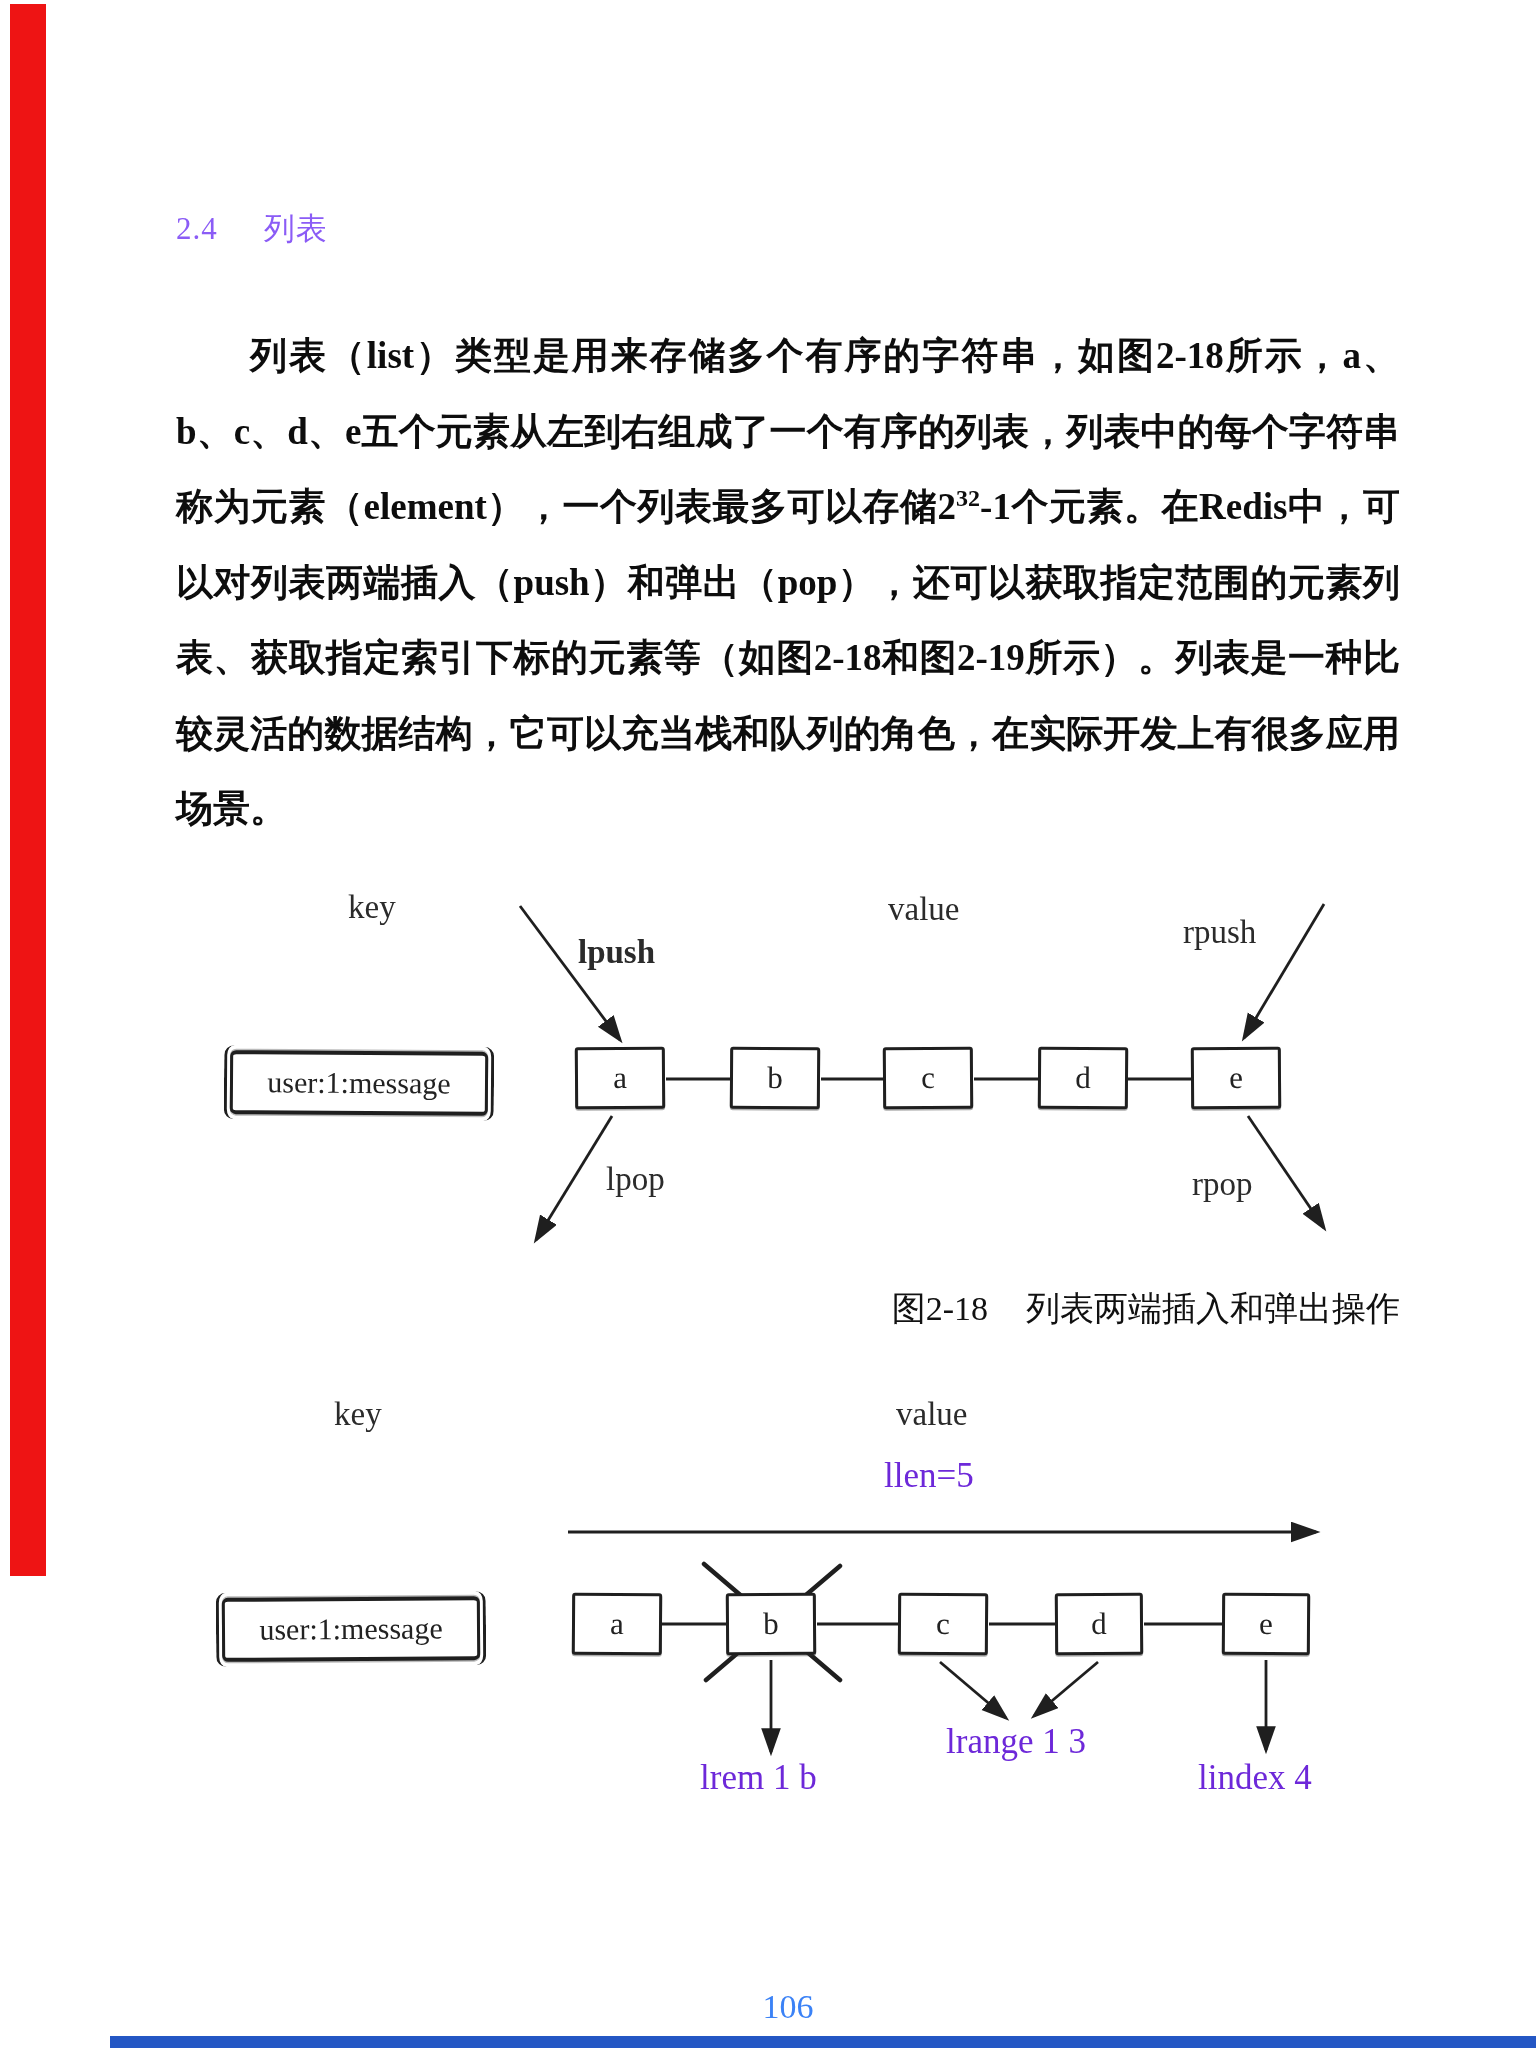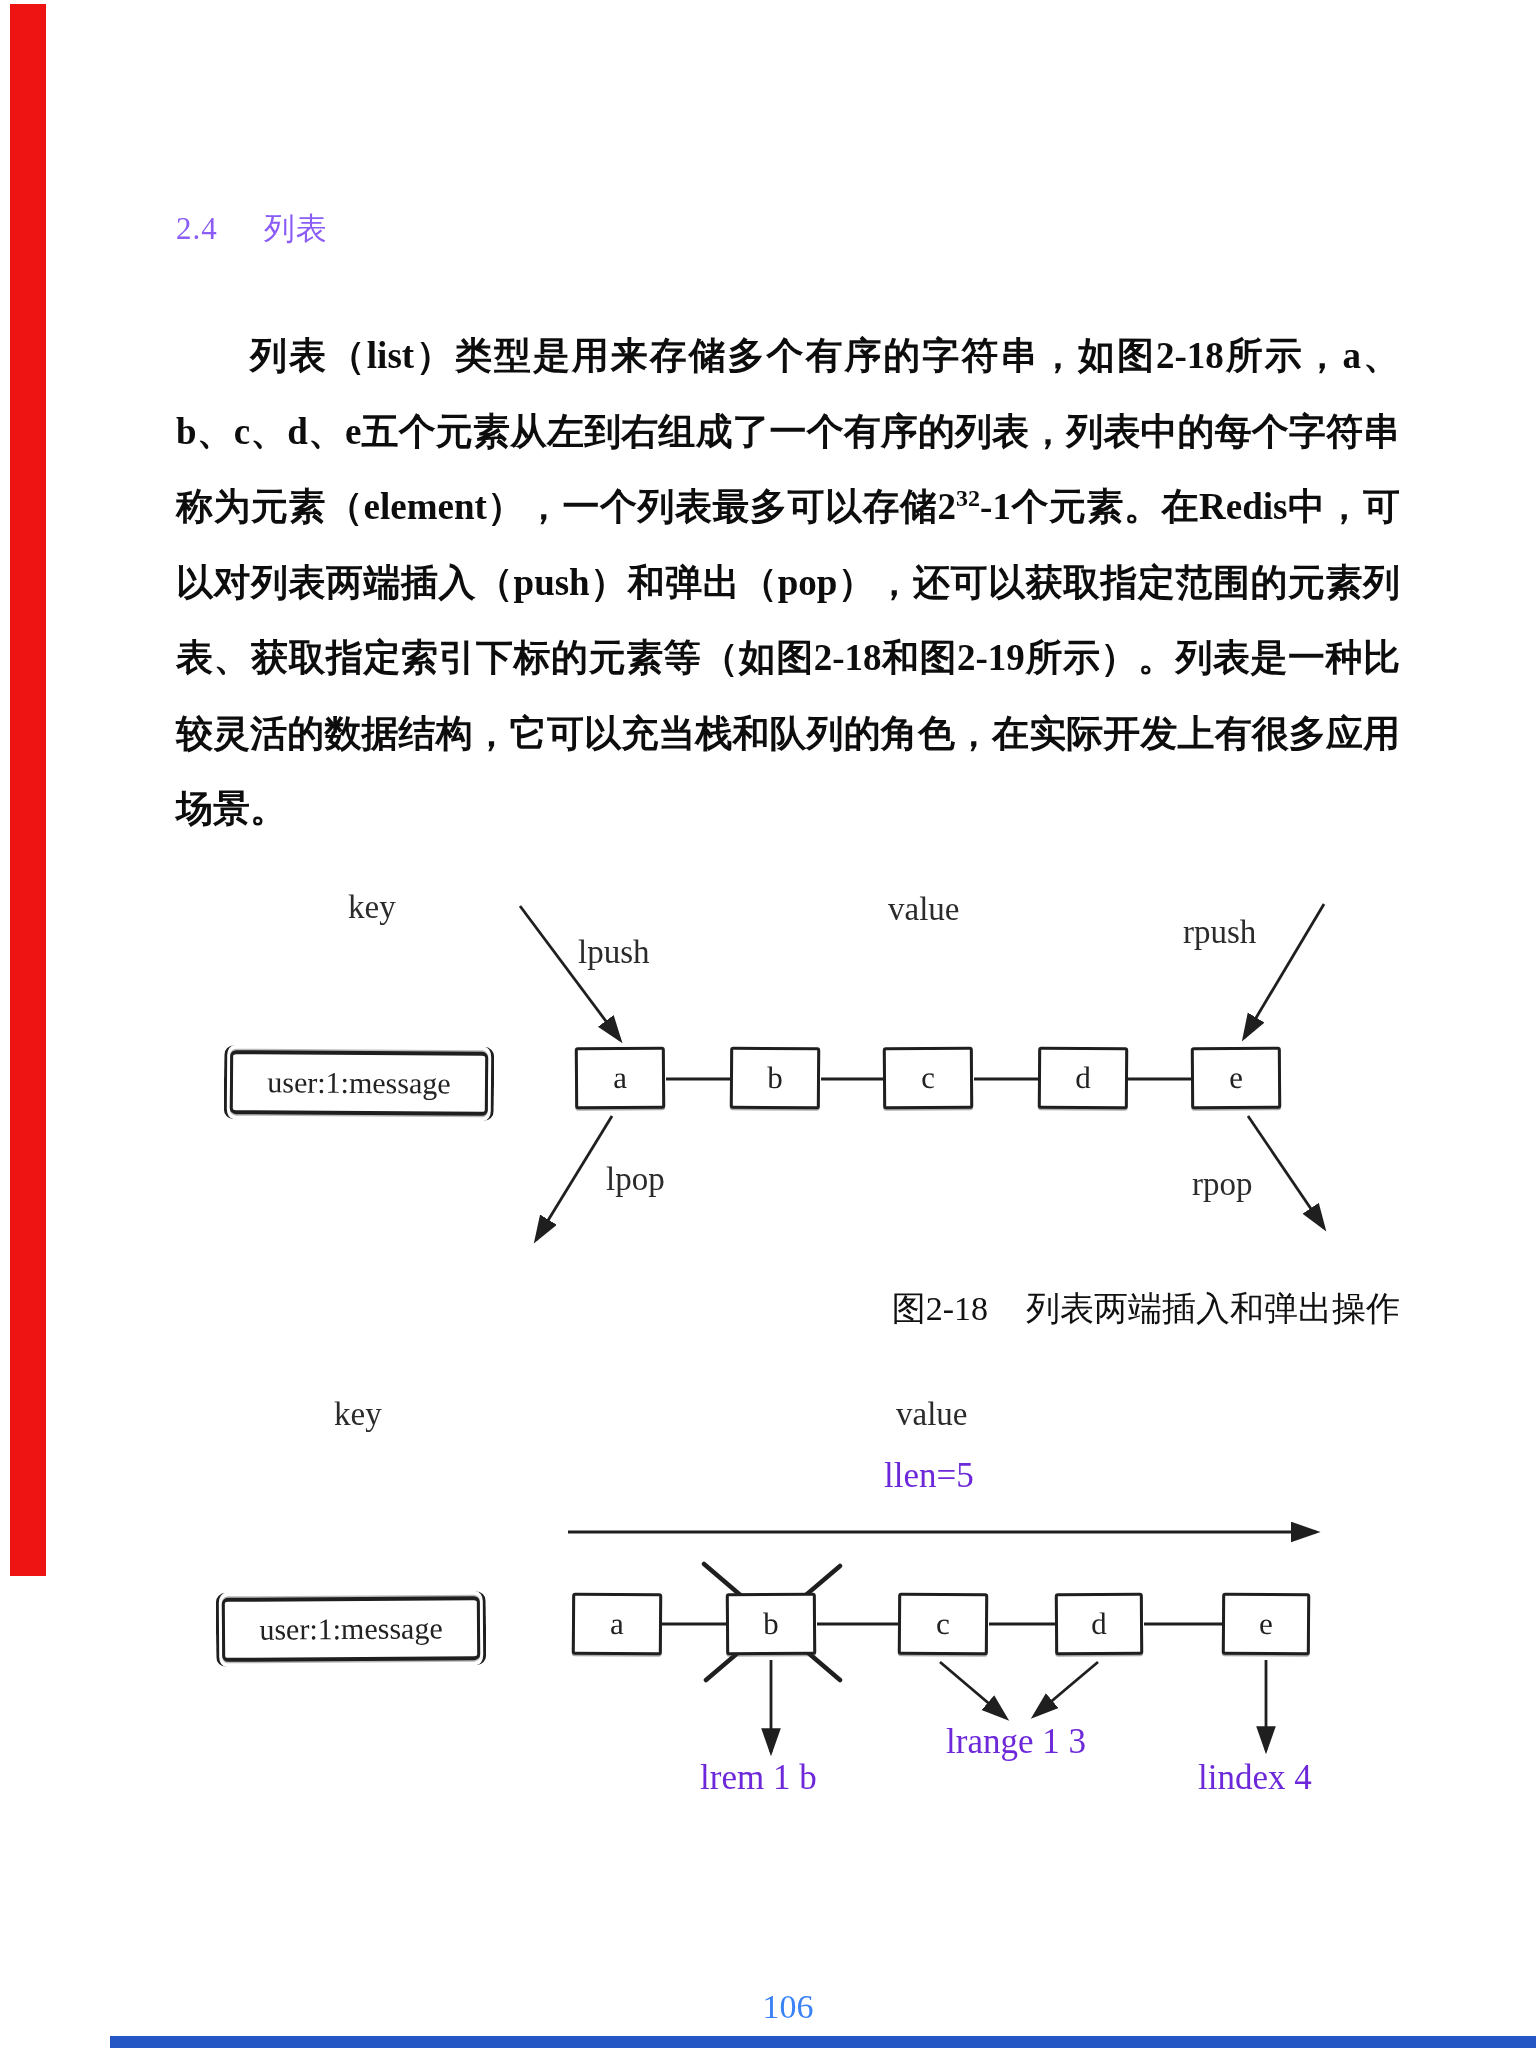--- a/index.html
+++ b/index.html
@@ -79,21 +79,21 @@
 
     <line x1="1068" y1="236" x2="1144" y2="348" stroke="#1f1f1f" stroke-width="2.8" marker-end="url(#ah)"></line>
 
     <line x1="486" y1="199" x2="551" y2="199" stroke="#1f1f1f" stroke-width="3"></line>
     <line x1="641" y1="199" x2="704" y2="199" stroke="#1f1f1f" stroke-width="3"></line>
     <line x1="794" y1="199" x2="859" y2="199" stroke="#1f1f1f" stroke-width="3"></line>
     <line x1="948" y1="199" x2="1012" y2="199" stroke="#1f1f1f" stroke-width="3"></line>
   </svg>
 
   <span class="figlabel" style="left:348px;top:889px;">key</span>
-  <span class="figlabel" style="left:578px;top:934px;">lpush</span>
+  <span class="figlabel" style="left:578px;top:934px;font-weight:bold;">lpush</span>
   <span class="figlabel" style="left:888px;top:891px;">value</span>
   <span class="figlabel" style="left:1183px;top:914px;">rpush</span>
   <span class="figlabel" style="left:606px;top:1161px;">lpop</span>
   <span class="figlabel" style="left:1192px;top:1166px;">rpop</span>
 
   <div class="kbox tilt2" style="left:230px;top:1051px;width:252px;">
     <span>user:1:message</span>
   </div>
   <div class="vbox tilt1" style="left:575px;top:1047px;">
       <span>a</span>

